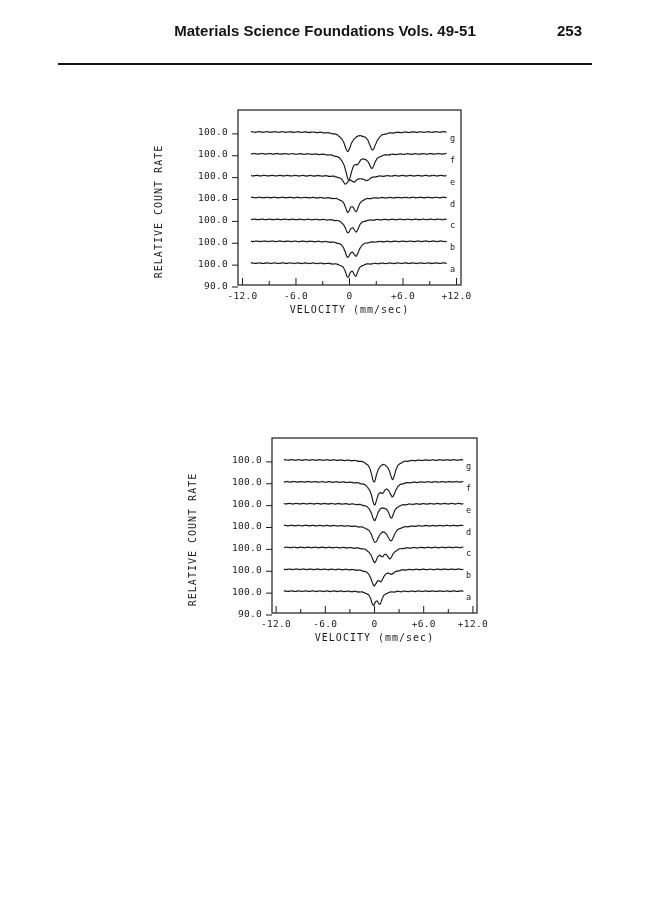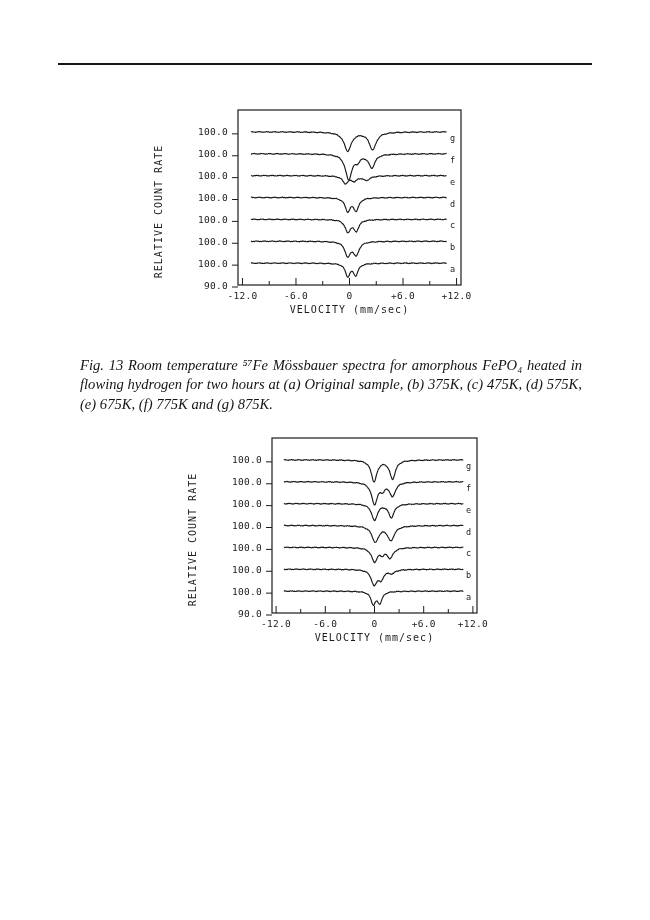--- a/index.html
+++ b/index.html
@@ -46,20 +46,24 @@
   }
   .tick-label{font-size:9.5px;letter-spacing:0.3px;}
   .axis-title{font-size:10px;letter-spacing:1px;}
   .trace-letter{font-size:8.5px;}
 </style>
 </head>
 <body>
 
 <div class="page">
 
+  <div class="running-head">
+    <div class="title">Materials Science Foundations Vols. 49-51</div>
+    <div class="pageno">253</div>
+  </div>
   <div class="head-rule"></div>
 
   <svg id="fig13-svg" class="figure-svg" style="left:148px;top:94px;" width="345" height="232">
       <rect x="90" y="16" width="223" height="175" fill="none" stroke="#1b1b1b" stroke-width="1.2"></rect>
       <line x1="94.46" y1="191" x2="94.46" y2="184" stroke="#1b1b1b" stroke-width="1"></line>
       <line x1="147.98000000000002" y1="191" x2="147.98000000000002" y2="184" stroke="#1b1b1b" stroke-width="1"></line>
       <line x1="201.5" y1="191" x2="201.5" y2="184" stroke="#1b1b1b" stroke-width="1"></line>
       <line x1="255.02" y1="191" x2="255.02" y2="184" stroke="#1b1b1b" stroke-width="1"></line>
       <line x1="308.53999999999996" y1="191" x2="308.53999999999996" y2="184" stroke="#1b1b1b" stroke-width="1"></line>
       <line x1="121.22" y1="191" x2="121.22" y2="187" stroke="#1b1b1b" stroke-width="1"></line>
@@ -98,21 +102,20 @@
       <path d="M103.38 103.10L103.92 103.17L104.45 103.58L104.99 103.40L105.52 103.49L106.06 103.46L106.59 103.82L107.13 104.00L107.66 103.64L108.20 103.68L108.73 103.56L109.27 103.77L109.80 103.50L110.34 103.12L110.87 103.28L111.41 103.28L111.94 103.54L112.48 103.26L113.01 103.32L113.55 103.70L114.08 103.78L114.62 103.90L115.15 103.54L115.69 103.74L116.22 103.85L116.76 103.64L117.30 103.46L117.83 103.12L118.37 103.46L118.90 103.40L119.44 103.26L119.97 103.25L120.51 103.33L121.04 103.85L121.58 103.67L122.11 103.67L122.65 103.69L123.18 103.83L123.72 103.98L124.25 103.47L124.79 103.44L125.32 103.38L125.86 103.49L126.39 103.39L126.93 103.03L127.46 103.36L128.00 103.48L128.53 103.72L129.07 103.57L129.60 103.53L130.14 103.95L130.68 103.87L131.21 103.86L131.75 103.46L132.28 103.51L132.82 103.68L133.35 103.37L133.89 103.29L134.42 103.07L134.96 103.46L135.49 103.58L136.03 103.41L136.56 103.56L137.10 103.61L137.63 104.06L138.17 103.84L138.70 103.63L139.24 103.68L139.77 103.64L140.31 103.77L140.84 103.25L141.38 103.21L141.91 103.35L142.45 103.44L142.98 103.52L143.52 103.22L144.06 103.62L144.59 103.82L145.13 103.90L145.66 103.79L146.20 103.58L146.73 103.95L147.27 103.76L147.80 103.60L148.34 103.30L148.87 103.28L149.41 103.60L149.94 103.31L150.48 103.34L151.01 103.31L151.55 103.68L152.08 103.93L152.62 103.64L153.15 103.79L153.69 103.78L154.22 104.04L154.76 103.81L155.29 103.41L155.83 103.53L156.36 103.46L156.90 103.59L157.44 103.23L157.97 103.22L158.51 103.59L159.04 103.66L159.58 103.82L160.11 103.55L160.65 103.86L161.18 104.08L161.72 103.92L162.25 103.80L162.79 103.48L163.32 103.78L163.86 103.64L164.39 103.39L164.93 103.31L165.46 103.32L166.00 103.78L166.53 103.59L167.07 103.62L167.60 103.75L168.14 103.98L168.67 104.23L169.21 103.80L169.74 103.85L170.28 103.83L170.82 103.90L171.35 103.74L171.89 103.29L172.42 103.55L172.96 103.59L173.49 103.75L174.03 103.60L174.56 103.59L175.10 104.10L175.63 104.11L176.17 104.19L176.70 103.92L177.24 104.05L177.77 104.28L178.31 103.95L178.84 103.84L179.38 103.57L179.91 103.88L180.45 103.93L180.98 103.69L181.52 103.85L182.05 103.94L182.59 104.46L183.12 104.35L183.66 104.27L184.20 104.49L184.73 104.56L185.27 104.77L185.80 104.31L186.34 104.30L186.87 104.45L187.41 104.50L187.94 104.56L188.48 104.28L189.01 104.75L189.55 105.07L190.08 105.30L190.62 105.44L191.15 105.51L191.69 106.20L192.22 106.35L192.76 106.52L193.29 106.62L193.83 106.99L194.36 107.76L194.90 107.98L195.43 108.64L195.97 109.44L196.50 110.80L197.04 112.28L197.58 113.43L198.11 115.16L198.65 116.68L199.18 118.11L199.72 118.48L200.25 117.98L200.79 117.41L201.32 116.26L201.86 115.22L202.39 113.81L202.93 112.96L203.46 112.79L204.00 112.59L204.53 112.82L205.07 112.96L205.60 113.99L206.14 115.17L206.67 116.08L207.21 116.98L207.74 117.33L208.28 117.70L208.81 116.96L209.35 115.54L209.88 114.02L210.42 112.51L210.96 111.54L211.49 110.10L212.03 109.07L212.56 108.40L213.10 107.96L213.63 107.70L214.17 106.89L214.70 106.65L215.24 106.40L215.77 106.22L216.31 105.83L216.84 105.15L217.38 105.18L217.91 104.97L218.45 104.86L218.98 104.50L219.52 104.31L220.05 104.70L220.59 104.62L221.12 104.65L221.66 104.42L222.19 104.57L222.73 104.82L223.26 104.47L223.80 104.33L224.34 104.02L224.87 104.21L225.41 104.12L225.94 103.70L226.48 103.72L227.01 103.70L227.55 104.09L228.08 103.93L228.62 103.82L229.15 104.08L229.69 104.18L230.22 104.40L230.76 103.95L231.29 103.91L231.83 104.01L232.36 103.90L232.90 103.79L233.43 103.31L233.97 103.57L234.50 103.67L235.04 103.66L235.57 103.62L236.11 103.54L236.64 104.07L237.18 104.04L237.72 103.98L238.25 103.84L238.79 103.83L239.32 104.10L239.86 103.67L240.39 103.52L240.93 103.36L241.46 103.53L242.00 103.65L242.53 103.28L243.07 103.48L243.60 103.60L244.14 103.96L244.67 103.90L245.21 103.66L245.74 103.95L246.28 103.92L246.81 103.99L247.35 103.55L247.88 103.39L248.42 103.61L248.95 103.45L249.49 103.45L250.02 103.14L250.56 103.45L251.10 103.75L251.63 103.67L252.17 103.74L252.70 103.61L253.24 104.05L253.77 103.98L254.31 103.70L254.84 103.59L255.38 103.47L255.91 103.74L256.45 103.35L256.98 103.20L257.52 103.28L258.05 103.45L258.59 103.73L259.12 103.40L259.66 103.62L260.19 103.81L260.73 103.98L261.26 103.92L261.80 103.51L262.33 103.74L262.87 103.66L263.40 103.60L263.94 103.28L264.48 103.10L265.01 103.50L265.55 103.41L266.08 103.47L266.62 103.34L267.15 103.60L267.69 104.00L268.22 103.77L268.76 103.78L269.29 103.60L269.83 103.85L270.36 103.79L270.90 103.34L271.43 103.33L271.97 103.24L272.50 103.54L273.04 103.33L273.57 103.19L274.11 103.49L274.64 103.64L275.18 103.93L275.71 103.60L276.25 103.68L276.78 103.89L277.32 103.82L277.86 103.73L278.39 103.24L278.93 103.44L279.46 103.47L280.00 103.34L280.53 103.24L281.07 103.11L281.60 103.64L282.14 103.64L282.67 103.63L283.21 103.61L283.74 103.71L284.28 104.08L284.81 103.70L285.35 103.57L285.88 103.43L286.42 103.53L286.95 103.56L287.49 103.09L288.02 103.22L288.56 103.29L289.09 103.59L289.63 103.55L290.16 103.36L290.70 103.76L291.24 103.83L291.77 103.97L292.31 103.62L292.84 103.51L293.38 103.74L293.91 103.53L294.45 103.44L294.98 103.05L295.52 103.26L296.05 103.50L296.59 103.35L297.12 103.42L297.66 103.35L298.19 103.86" fill="none" stroke="#181818" stroke-width="1.15" stroke-linejoin="round" stroke-linecap="round"></path>
       <text x="307" y="112.5" text-anchor="end" class="trace-letter">d</text>
       <path d="M103.38 81.70L103.92 81.59L104.45 82.08L104.99 82.02L105.52 81.83L106.06 81.68L106.59 81.59L107.13 81.86L107.66 81.44L108.20 81.31L108.73 81.29L109.27 81.48L109.80 81.72L110.34 81.40L110.87 81.63L111.41 81.79L111.94 82.05L112.48 81.99L113.01 81.63L113.55 81.87L114.08 81.79L114.62 81.78L115.15 81.40L115.69 81.23L116.22 81.56L116.76 81.46L117.30 81.53L117.83 81.33L118.37 81.64L118.90 82.00L119.44 81.85L119.97 81.88L120.51 81.70L121.04 82.02L121.58 81.93L122.11 81.54L122.65 81.48L123.18 81.36L123.72 81.67L124.25 81.39L124.79 81.28L125.32 81.50L125.86 81.67L126.39 81.99L126.93 81.66L127.46 81.80L128.00 81.98L128.53 82.00L129.07 81.91L129.60 81.43L130.14 81.64L130.68 81.60L131.21 81.52L131.75 81.34L132.28 81.20L132.82 81.70L133.35 81.68L133.89 81.73L134.42 81.66L134.96 81.83L135.49 82.20L136.03 81.87L136.56 81.79L137.10 81.60L137.63 81.76L138.17 81.74L138.70 81.28L139.24 81.36L139.77 81.37L140.31 81.71L140.84 81.61L141.38 81.46L141.91 81.83L142.45 81.93L142.98 82.15L143.52 81.78L144.06 81.74L144.59 81.94L145.13 81.77L145.66 81.68L146.20 81.23L146.73 81.45L147.27 81.61L147.80 81.50L148.34 81.52L148.87 81.43L149.41 81.98L149.94 81.99L150.48 81.88L151.01 81.86L151.55 81.84L152.08 82.14L152.62 81.71L153.15 81.53L153.69 81.46L154.22 81.55L154.76 81.68L155.29 81.28L155.83 81.48L156.36 81.65L156.90 81.93L157.44 81.95L157.97 81.68L158.51 82.05L159.04 82.05L159.58 82.07L160.11 81.71L160.65 81.51L161.18 81.79L161.72 81.59L162.25 81.55L162.79 81.28L163.32 81.53L163.86 81.89L164.39 81.74L164.93 81.85L165.46 81.78L166.00 82.20L166.53 82.20L167.07 81.86L167.60 81.85L168.14 81.73L168.67 81.97L169.21 81.60L169.74 81.39L170.28 81.55L170.82 81.65L171.35 81.93L171.89 81.62L172.42 81.82L172.96 82.12L173.49 82.22L174.03 82.23L174.56 81.84L175.10 82.11L175.63 82.09L176.17 81.94L176.70 81.71L177.24 81.49L177.77 81.91L178.31 81.82L178.84 81.82L179.38 81.79L179.91 82.02L180.45 82.49L180.98 82.26L181.52 82.31L182.05 82.25L182.59 82.48L183.12 82.50L183.66 82.04L184.20 82.11L184.73 82.08L185.27 82.35L185.80 82.22L186.34 82.07L186.87 82.52L187.41 82.71L187.94 83.07L188.48 82.91L189.01 83.09L189.55 83.54L190.08 83.58L190.62 83.70L191.15 83.48L191.69 83.92L192.22 84.31L192.76 84.45L193.29 84.83L193.83 85.22L194.36 86.34L194.90 87.05L195.43 87.72L195.97 88.56L196.50 89.31L197.04 90.16L197.58 89.97L198.11 89.67L198.65 89.22L199.18 88.69L199.72 88.13L200.25 87.06L200.79 86.70L201.32 86.45L201.86 86.41L202.39 86.31L202.93 86.10L203.46 86.69L204.00 87.04L204.53 87.48L205.07 87.61L205.60 87.80L206.14 88.28L206.67 87.96L207.21 87.53L207.74 86.72L208.28 86.32L208.81 86.07L209.35 85.39L209.88 85.11L210.42 84.81L210.96 85.07L211.49 85.03L212.03 84.70L212.56 84.80L213.10 84.79L213.63 85.14L214.17 84.90L214.70 84.81L215.24 85.15L215.77 85.40L216.31 85.83L216.84 85.71L217.38 86.10L217.91 86.54L218.45 86.68L218.98 86.67L219.52 86.17L220.05 86.24L220.59 85.94L221.12 85.44L221.66 84.85L222.19 84.25L222.73 84.28L223.26 83.78L223.80 83.41L224.34 83.10L224.87 83.07L225.41 83.34L225.94 82.97L226.48 82.94L227.01 82.87L227.55 83.05L228.08 83.05L228.62 82.51L229.15 82.50L229.69 82.35L230.22 82.43L230.76 82.11L231.29 81.75L231.83 82.01L232.36 82.02L232.90 82.21L233.43 81.95L233.97 82.04L234.50 82.43L235.04 82.35L235.57 82.35L236.11 81.96L236.64 82.14L237.18 82.19L237.72 81.85L238.25 81.71L238.79 81.47L239.32 81.85L239.86 81.78L240.39 81.64L240.93 81.74L241.46 81.86L242.00 82.31L242.53 82.03L243.07 81.97L243.60 82.03L244.14 82.07L244.67 82.11L245.21 81.55L245.74 81.59L246.28 81.61L246.81 81.68L247.35 81.60L247.88 81.33L248.42 81.77L248.95 81.89L249.49 82.02L250.02 81.87L250.56 81.83L251.10 82.22L251.63 82.00L252.17 81.88L252.70 81.54L253.24 81.61L253.77 81.79L254.31 81.42L254.84 81.43L255.38 81.36L255.91 81.78L256.45 81.88L256.98 81.66L257.52 81.87L258.05 81.91L258.59 82.23L259.12 81.91L259.66 81.66L260.19 81.77L260.73 81.68L261.26 81.74L261.80 81.26L262.33 81.34L262.87 81.59L263.40 81.64L263.94 81.72L264.48 81.48L265.01 81.93L265.55 82.08L266.08 82.00L266.62 81.86L267.15 81.65L267.69 81.98L268.22 81.71L268.76 81.49L269.29 81.32L269.83 81.37L270.36 81.72L270.90 81.42L271.43 81.51L271.97 81.60L272.50 81.93L273.04 82.10L273.57 81.73L274.11 81.89L274.64 81.86L275.18 81.98L275.71 81.69L276.25 81.31L276.78 81.54L277.32 81.48L277.86 81.58L278.39 81.30L278.93 81.39L279.46 81.83L280.00 81.82L280.53 81.91L281.07 81.67L281.60 81.96L282.14 82.09L282.67 81.78L283.21 81.65L283.74 81.38L284.28 81.69L284.81 81.53L285.35 81.28L285.88 81.35L286.42 81.44L286.95 81.89L287.49 81.66L288.02 81.68L288.56 81.87L289.09 82.00L289.63 82.11L290.16 81.61L290.70 81.66L291.24 81.67L291.77 81.65L292.31 81.48L292.84 81.11L293.38 81.49L293.91 81.56L294.45 81.66L294.98 81.56L295.52 81.59L296.05 82.09L296.59 81.96L297.12 81.91L297.66 81.66L298.19 81.75" fill="none" stroke="#181818" stroke-width="1.15" stroke-linejoin="round" stroke-linecap="round"></path>
       <text x="307" y="90.625" text-anchor="end" class="trace-letter">e</text>
       <path d="M103.38 60.03L103.92 59.64L104.45 59.76L104.99 59.88L105.52 59.55L106.06 59.51L106.59 59.37L107.13 59.82L107.66 59.87L108.20 59.71L108.73 59.88L109.27 59.97L109.80 60.35L110.34 60.03L110.87 59.85L111.41 59.91L111.94 59.87L112.48 59.92L113.01 59.40L113.55 59.48L114.08 59.64L114.62 59.73L115.15 59.78L115.69 59.53L116.22 60.00L116.76 60.14L117.30 60.16L117.83 60.00L118.37 59.84L118.90 60.19L119.44 59.92L119.97 59.74L120.51 59.48L121.04 59.55L121.58 59.85L122.11 59.54L122.65 59.62L123.18 59.65L123.72 60.05L124.25 60.19L124.79 59.89L125.32 60.06L125.86 60.05L126.39 60.25L126.93 59.92L127.46 59.58L128.00 59.75L128.53 59.68L129.07 59.79L129.60 59.43L130.14 59.54L130.68 59.92L131.21 59.96L131.75 60.07L132.28 59.82L132.82 60.17L133.35 60.30L133.89 60.08L134.42 59.92L134.96 59.66L135.49 59.98L136.03 59.76L136.56 59.55L137.10 59.52L137.63 59.61L138.17 60.05L138.70 59.81L139.24 59.88L139.77 60.02L140.31 60.24L140.84 60.37L141.38 59.90L141.91 59.99L142.45 59.96L142.98 60.00L143.52 59.77L144.06 59.40L144.59 59.74L145.13 59.77L145.66 59.90L146.20 59.74L146.73 59.82L147.27 60.30L147.80 60.22L148.34 60.24L148.87 59.97L149.41 60.13L149.94 60.26L150.48 59.87L151.01 59.77L151.55 59.56L152.08 59.90L152.62 59.87L153.15 59.64L153.69 59.84L154.22 59.95L154.76 60.40L155.29 60.17L155.83 60.09L156.36 60.27L156.90 60.28L157.44 60.35L157.97 59.81L158.51 59.84L159.04 59.94L159.58 59.91L160.11 59.87L160.65 59.57L161.18 60.03L161.72 60.19L162.25 60.25L162.79 60.20L163.32 60.16L163.86 60.61L164.39 60.41L164.93 60.26L165.46 60.03L166.00 60.06L166.53 60.28L167.07 59.87L167.60 59.87L168.14 59.86L168.67 60.21L169.21 60.37L169.74 60.12L170.28 60.40L170.82 60.51L171.35 60.80L171.89 60.57L172.42 60.30L172.96 60.52L173.49 60.42L174.03 60.46L174.56 60.05L175.10 60.09L175.63 60.42L176.17 60.41L176.70 60.53L177.24 60.36L177.77 60.82L178.31 61.08L178.84 60.97L179.38 60.97L179.91 60.82L180.45 61.21L180.98 61.02L181.52 60.78L182.05 60.75L182.59 60.81L183.12 61.22L183.66 60.99L184.20 61.12L184.73 61.40L185.27 61.76L185.80 62.09L186.34 61.84L186.87 62.18L187.41 62.39L187.94 62.61L188.48 62.57L189.01 62.37L189.55 62.88L190.08 63.09L190.62 63.42L191.15 63.55L191.69 63.99L192.22 64.95L192.76 65.44L193.29 66.14L193.83 66.71L194.36 67.82L194.90 69.02L195.43 69.80L195.97 71.06L196.50 72.40L197.04 74.43L197.58 76.30L198.11 78.12L198.65 80.46L199.18 82.60L199.72 84.71L200.25 85.56L200.79 85.76L201.32 85.43L201.86 84.17L202.39 82.49L202.93 80.02L203.46 78.08L204.00 76.34L204.53 74.63L205.07 73.18L205.60 71.76L206.14 71.35L206.67 70.92L207.21 70.63L207.74 70.50L208.28 70.50L208.81 71.02L209.35 70.73L209.88 70.25L210.42 69.48L210.96 68.75L211.49 68.15L212.03 66.94L212.56 66.22L213.10 65.61L213.63 65.43L214.17 65.20L214.70 64.68L215.24 64.85L215.77 64.95L216.31 65.33L216.84 65.31L217.38 65.32L217.91 65.93L218.45 66.26L218.98 66.79L219.52 66.99L220.05 67.73L220.59 68.91L221.12 69.82L221.66 70.99L222.19 71.91L222.73 73.33L223.26 74.28L223.80 74.38L224.34 74.12L224.87 73.24L225.41 72.53L225.94 71.08L226.48 69.50L227.01 68.23L227.55 67.09L228.08 66.39L228.62 65.17L229.15 64.44L229.69 64.01L230.22 63.72L230.76 63.52L231.29 62.84L231.83 62.82L232.36 62.72L232.90 62.60L233.43 62.25L233.97 61.70L234.50 61.81L235.04 61.55L235.57 61.33L236.11 60.92L236.64 60.76L237.18 61.09L237.72 60.89L238.25 60.89L238.79 60.73L239.32 60.99L239.86 61.24L240.39 60.90L240.93 60.85L241.46 60.66L242.00 60.86L242.53 60.66L243.07 60.20L243.60 60.22L244.14 60.15L244.67 60.42L245.21 60.14L245.74 60.07L246.28 60.39L246.81 60.51L247.35 60.70L247.88 60.32L248.42 60.44L248.95 60.59L249.49 60.44L250.02 60.28L250.56 59.83L251.10 60.09L251.63 60.06L252.17 59.93L252.70 59.84L253.24 59.80L253.77 60.34L254.31 60.25L254.84 60.23L255.38 60.20L255.91 60.33L256.45 60.59L256.98 60.12L257.52 60.03L258.05 59.91L258.59 60.02L259.12 59.98L259.66 59.54L260.19 59.76L260.73 59.85L261.26 60.14L261.80 60.03L262.33 59.90L262.87 60.31L263.40 60.32L263.94 60.38L264.48 59.98L265.01 59.93L265.55 60.14L266.08 59.88L266.62 59.78L267.15 59.45L267.69 59.76L268.22 59.95L268.76 59.79L269.29 59.88L269.83 59.87L270.36 60.36L270.90 60.27L271.43 60.05L271.97 60.06L272.50 60.01L273.04 60.21L273.57 59.73L274.11 59.58L274.64 59.65L275.18 59.74L275.71 59.87L276.25 59.51L276.78 59.81L277.32 60.04L277.86 60.20L278.39 60.15L278.93 59.87L279.46 60.23L280.00 60.14L280.53 60.02L281.07 59.69L281.60 59.55L282.14 59.88L282.67 59.64L283.21 59.62L283.74 59.50L284.28 59.81L284.81 60.15L285.35 59.91L285.88 60.02L286.42 59.98L286.95 60.29L287.49 60.18L288.02 59.75L288.56 59.80L289.09 59.70L289.63 59.88L290.16 59.53L290.70 59.39L291.24 59.70L291.77 59.80L292.31 60.02L292.84 59.73L293.38 59.96L293.91 60.24L294.45 60.17L294.98 60.09L295.52 59.70L296.05 59.96L296.59 59.89L297.12 59.65L297.66 59.50L298.19 59.39" fill="none" stroke="#181818" stroke-width="1.15" stroke-linejoin="round" stroke-linecap="round"></path>
       <text x="307" y="68.75" text-anchor="end" class="trace-letter">f</text>
       <path d="M103.38 37.74L103.92 37.58L104.45 37.55L104.99 38.07L105.52 37.98L106.06 38.03L106.59 37.98L107.13 38.19L107.66 38.46L108.20 38.06L108.73 37.99L109.27 37.83L109.80 38.01L110.34 37.91L110.87 37.49L111.41 37.65L111.94 37.71L112.48 38.04L113.01 37.88L113.55 37.81L114.08 38.20L114.62 38.26L115.15 38.39L115.69 37.98L116.22 38.00L116.76 38.17L117.30 37.96L117.83 37.84L118.37 37.46L118.90 37.77L119.44 37.89L119.97 37.78L120.51 37.82L121.04 37.81L121.58 38.35L122.11 38.26L122.65 38.13L123.18 38.11L123.72 38.12L124.25 38.34L124.79 37.85L125.32 37.73L125.86 37.71L126.39 37.83L126.93 37.91L127.46 37.54L128.00 37.84L128.53 38.02L129.07 38.26L129.60 38.20L130.14 37.98L130.68 38.35L131.21 38.28L131.75 38.24L132.28 37.85L132.82 37.75L133.35 38.02L133.89 37.78L134.42 37.76L134.96 37.56L135.49 37.90L136.03 38.20L136.56 38.01L137.10 38.13L137.63 38.09L138.17 38.48L138.70 38.36L139.24 38.01L139.77 38.03L140.31 37.93L140.84 38.13L141.38 37.72L141.91 37.60L142.45 37.82L142.98 37.94L143.52 38.15L144.06 37.84L144.59 38.13L145.13 38.38L145.66 38.41L146.20 38.34L146.73 37.97L147.27 38.26L147.80 38.17L148.34 37.99L148.87 37.75L149.41 37.64L149.94 38.07L150.48 37.92L151.01 37.94L151.55 37.93L152.08 38.21L152.62 38.57L153.15 38.25L153.69 38.29L154.22 38.23L154.76 38.41L155.29 38.30L155.83 37.82L156.36 37.93L156.90 37.89L157.44 38.11L157.97 37.89L158.51 37.79L159.04 38.21L159.58 38.31L160.11 38.52L160.65 38.23L161.18 38.36L161.72 38.62L162.25 38.43L162.79 38.32L163.32 37.92L163.86 38.17L164.39 38.20L164.93 37.97L165.46 37.96L166.00 37.93L166.53 38.46L167.07 38.41L167.60 38.36L168.14 38.47L168.67 38.59L169.21 38.90L169.74 38.47L170.28 38.38L170.82 38.37L171.35 38.42L171.89 38.43L172.42 37.98L172.96 38.22L173.49 38.37L174.03 38.59L174.56 38.57L175.10 38.44L175.63 38.94L176.17 38.99L176.70 39.05L177.24 38.79L177.77 38.75L178.31 39.06L178.84 38.78L179.38 38.71L179.91 38.48L180.45 38.77L180.98 39.05L181.52 38.87L182.05 39.07L182.59 39.17L183.12 39.70L183.66 39.76L184.20 39.58L184.73 39.80L185.27 39.85L185.80 40.16L186.34 39.84L186.87 39.79L187.41 40.10L187.94 40.28L188.48 40.61L189.01 40.48L189.55 41.02L190.08 41.61L190.62 42.02L191.15 42.41L191.69 42.58L192.22 43.46L192.76 43.98L193.29 44.44L193.83 44.95L194.36 45.63L194.90 46.96L195.43 47.81L195.97 48.97L196.50 50.31L197.04 52.00L197.58 53.85L198.11 54.95L198.65 56.24L199.18 57.06L199.72 57.60L200.25 57.31L200.79 56.11L201.32 55.11L201.86 53.68L202.39 52.35L202.93 50.63L203.46 49.09L204.00 48.25L204.53 47.22L205.07 46.47L205.60 45.43L206.14 44.94L206.67 44.72L207.21 44.09L207.74 43.62L208.28 42.92L208.81 42.86L209.35 42.60L209.88 42.06L210.42 41.80L210.96 41.55L211.49 41.90L212.03 41.73L212.56 41.62L213.10 41.80L213.63 42.02L214.17 42.49L214.70 42.26L215.24 42.41L215.77 42.68L216.31 42.97L216.84 43.25L217.38 43.10L217.91 43.70L218.45 44.29L218.98 45.01L219.52 45.68L220.05 46.40L220.59 47.93L221.12 49.17L221.66 50.55L222.19 51.74L222.73 53.13L223.26 54.74L223.80 55.43L224.34 55.87L224.87 55.64L225.41 55.32L225.94 54.52L226.48 52.93L227.01 51.60L227.55 50.17L228.08 49.24L228.62 47.99L229.15 46.66L229.69 45.90L230.22 45.07L230.76 44.56L231.29 43.51L231.83 42.75L232.36 42.39L232.90 41.88L233.43 41.52L233.97 40.76L234.50 40.67L235.04 40.68L235.57 40.49L236.11 40.35L236.64 39.99L237.18 40.31L237.72 40.23L238.25 39.97L238.79 39.69L239.32 39.43L239.86 39.65L240.39 39.22L240.93 38.95L241.46 38.77L242.00 38.84L242.53 39.09L243.07 38.72L243.60 38.81L244.14 38.90L244.67 39.17L245.21 39.18L245.74 38.76L246.28 38.92L246.81 38.84L247.35 38.87L247.88 38.49L248.42 38.17L248.95 38.43L249.49 38.34L250.02 38.40L250.56 38.12L251.10 38.30L251.63 38.70L252.17 38.61L252.70 38.65L253.24 38.41L253.77 38.71L254.31 38.72L254.84 38.35L255.38 38.22L255.91 38.01L256.45 38.32L256.98 38.09L257.52 37.89L258.05 38.01L258.59 38.15L259.12 38.54L259.66 38.24L260.19 38.31L260.73 38.48L261.26 38.57L261.80 38.57L262.33 38.05L262.87 38.16L263.40 38.15L263.94 38.10L264.48 37.90L265.01 37.63L265.55 38.07L266.08 38.10L266.62 38.18L267.15 38.07L267.69 38.17L268.22 38.62L268.76 38.39L269.29 38.31L269.83 38.07L270.36 38.19L270.90 38.27L271.43 37.80L271.97 37.78L272.50 37.70L273.04 38.05L273.57 38.02L274.11 37.80L274.64 38.10L275.18 38.22L275.71 38.53L276.25 38.23L276.78 38.11L277.32 38.31L277.86 38.20L278.39 38.17L278.93 37.66L279.46 37.76L280.00 37.93L280.53 37.85L281.07 37.85L281.60 37.66L282.14 38.17L282.67 38.29L283.21 38.22L283.74 38.18L284.28 38.11L284.81 38.48L285.35 38.15L285.88 37.93L286.42 37.78L286.95 37.82L287.49 38.02L288.02 37.60L288.56 37.69L289.09 37.81L289.63 38.12L290.16 38.22L290.70 37.92L291.24 38.23L291.77 38.29L292.31 38.40L292.84 38.09L293.38 37.79L293.91 38.04L294.45 37.88L294.98 37.85L295.52 37.52L296.05 37.64L296.59 38.03L297.12 37.93L297.66 38.02L298.19 37.89" fill="none" stroke="#181818" stroke-width="1.15" stroke-linejoin="round" stroke-linecap="round"></path>
       <text x="307" y="46.875" text-anchor="end" class="trace-letter">g</text>
     </svg>
 
-  <p class="caption c13">Fig. 13 Room temperature ⁵⁷Fe Mössbauer spectra for amorphous FePO₄ heated in flowing hydrogen for two hours at (a) Original sample, (b) 375K, (c) 475K, (d) 575K, (e) 675K, (f) 775K and (g) 875K.</p>
 
   <svg id="fig14-svg" class="figure-svg" style="left:182px;top:422px;" width="345" height="232">
       <rect x="90" y="16" width="205" height="175" fill="none" stroke="#1b1b1b" stroke-width="1.2"></rect>
       <line x1="94.1" y1="191" x2="94.1" y2="184" stroke="#1b1b1b" stroke-width="1"></line>
       <line x1="143.3" y1="191" x2="143.3" y2="184" stroke="#1b1b1b" stroke-width="1"></line>
       <line x1="192.5" y1="191" x2="192.5" y2="184" stroke="#1b1b1b" stroke-width="1"></line>
       <line x1="241.7" y1="191" x2="241.7" y2="184" stroke="#1b1b1b" stroke-width="1"></line>
       <line x1="290.9" y1="191" x2="290.9" y2="184" stroke="#1b1b1b" stroke-width="1"></line>
       <line x1="118.7" y1="191" x2="118.7" y2="187" stroke="#1b1b1b" stroke-width="1"></line>
       <line x1="167.9" y1="191" x2="167.9" y2="187" stroke="#1b1b1b" stroke-width="1"></line>

